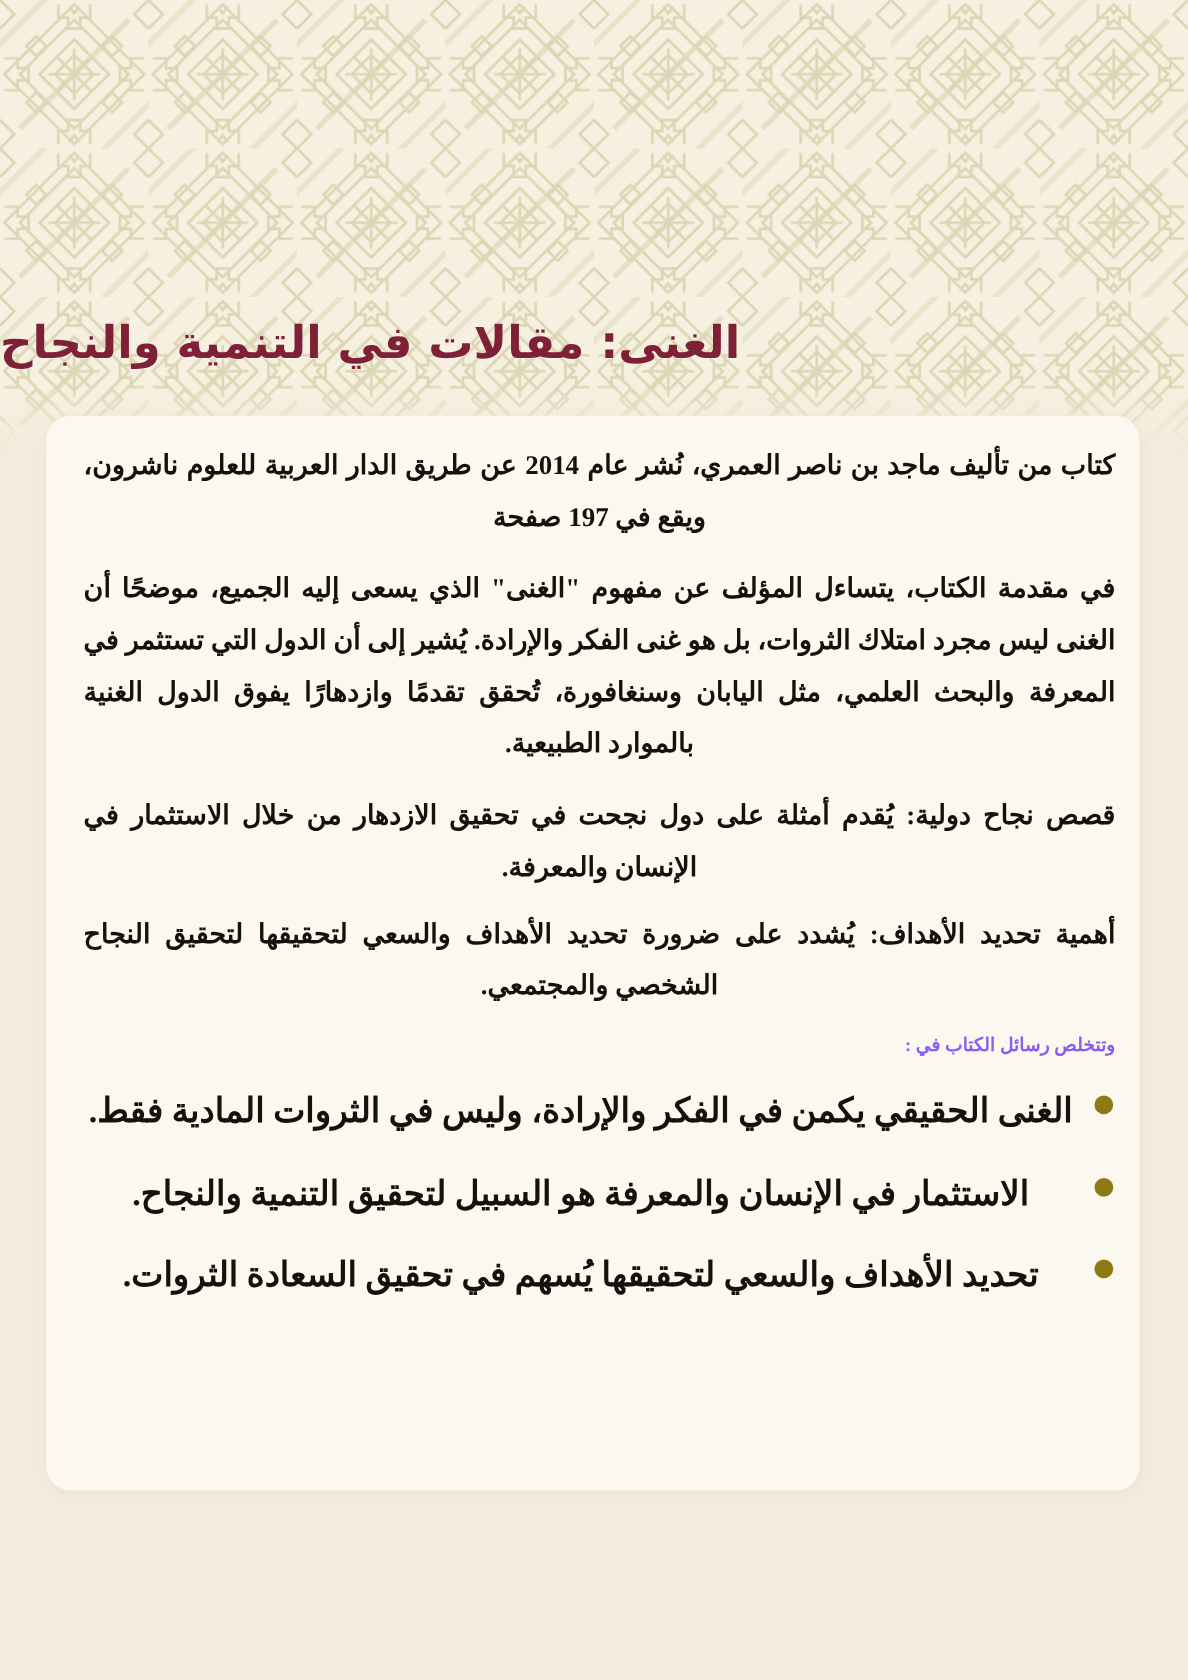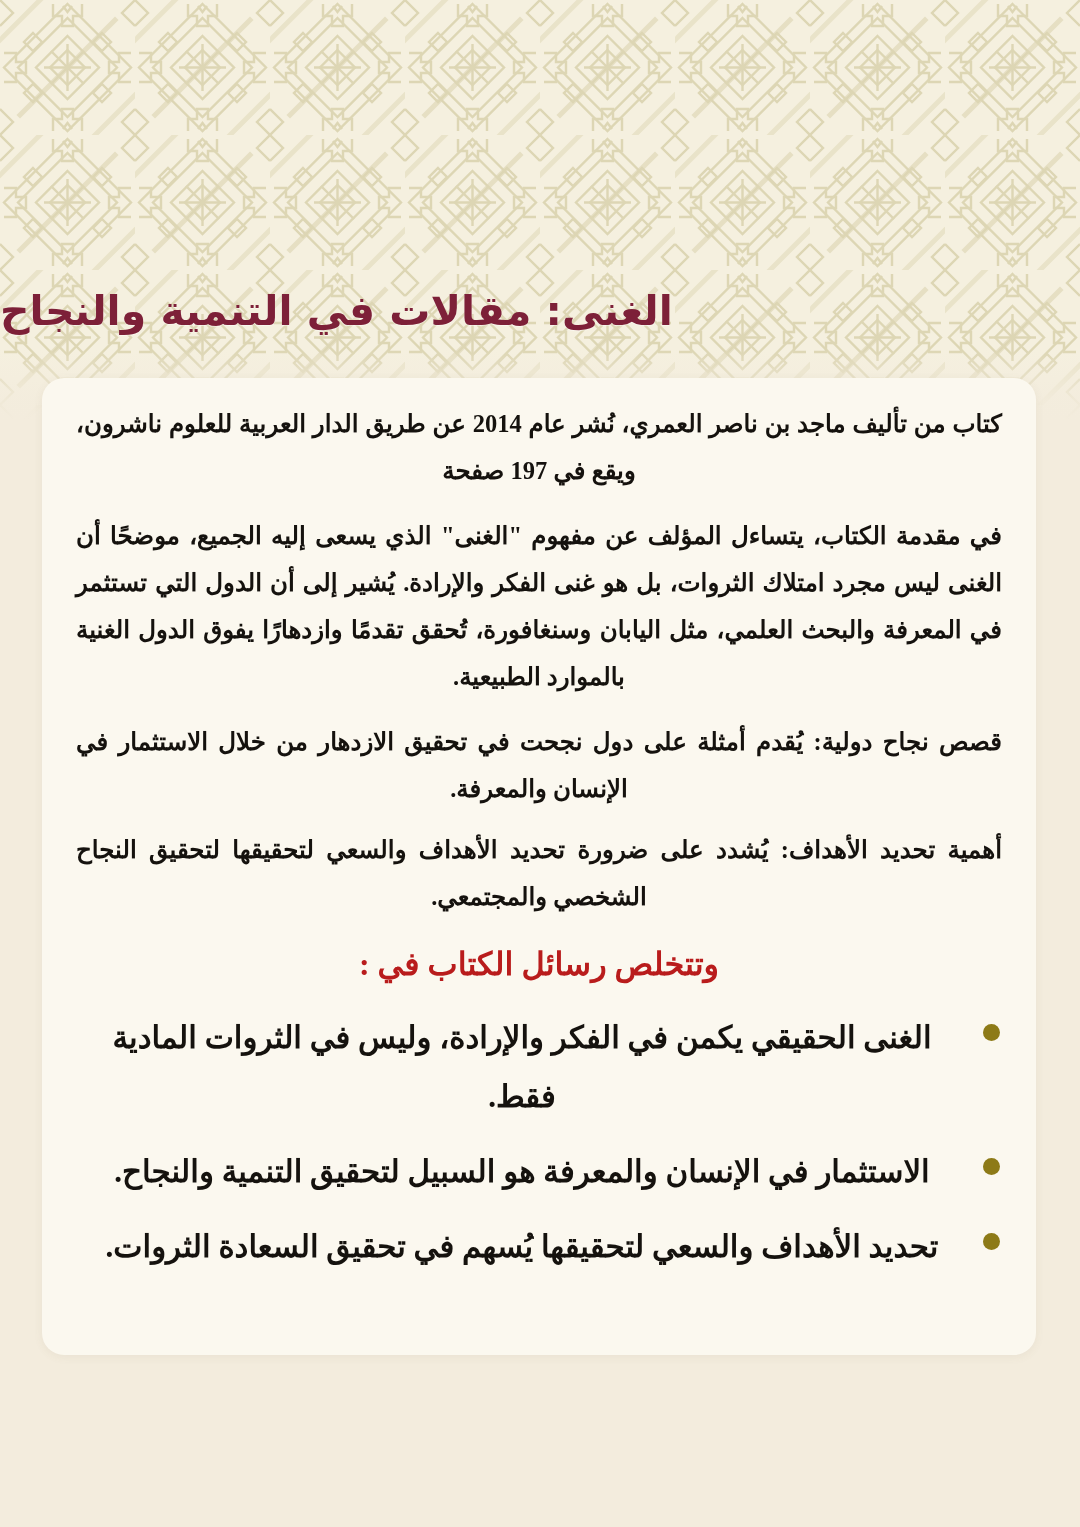--- a/index.html
+++ b/index.html
@@ -69,46 +69,45 @@
     position: absolute;
     left: 42px;
     top: 378px;
     width: 994px;
     height: 977px;
     background: #fbf8ef;
     border-radius: 22px;
     box-shadow: 0 2px 10px rgba(120,105,70,0.07);
     z-index: 2;
     box-sizing: border-box;
-    padding: 22px 34px 30px 34px;
+    padding: 22px 22px 30px 34px;
     overflow: hidden;
   }
 
   .para {
     direction: rtl;
     text-align: justify;
     text-align-last: center;
     margin: 0 0 18px 0;
     font-family: "Liberation Serif", "DejaVu Serif", serif;
     font-size: 24.5px;
     font-weight: 700;
     color: #15120e;
     line-height: 1.92;
     letter-spacing: 0px;
   }
   .para.tight { margin-bottom: 14px; }
 
   #intro-line {
     direction: rtl;
-    text-align: center;
     margin: 6px 0 14px 0;
     font-family: "Liberation Serif", "DejaVu Serif", serif;
-    font-size: 32px;
-    font-weight: 700;
-    color: #b91c1c;
+    font-size: 17px;
+    font-weight: 700;
+    color: #8b5cf6;
     line-height: 1.9;
   }
 
   
   #messages-list {
     list-style: none;
     margin: 4px 0 0 0;
     padding: 0;
     direction: rtl;
   }

